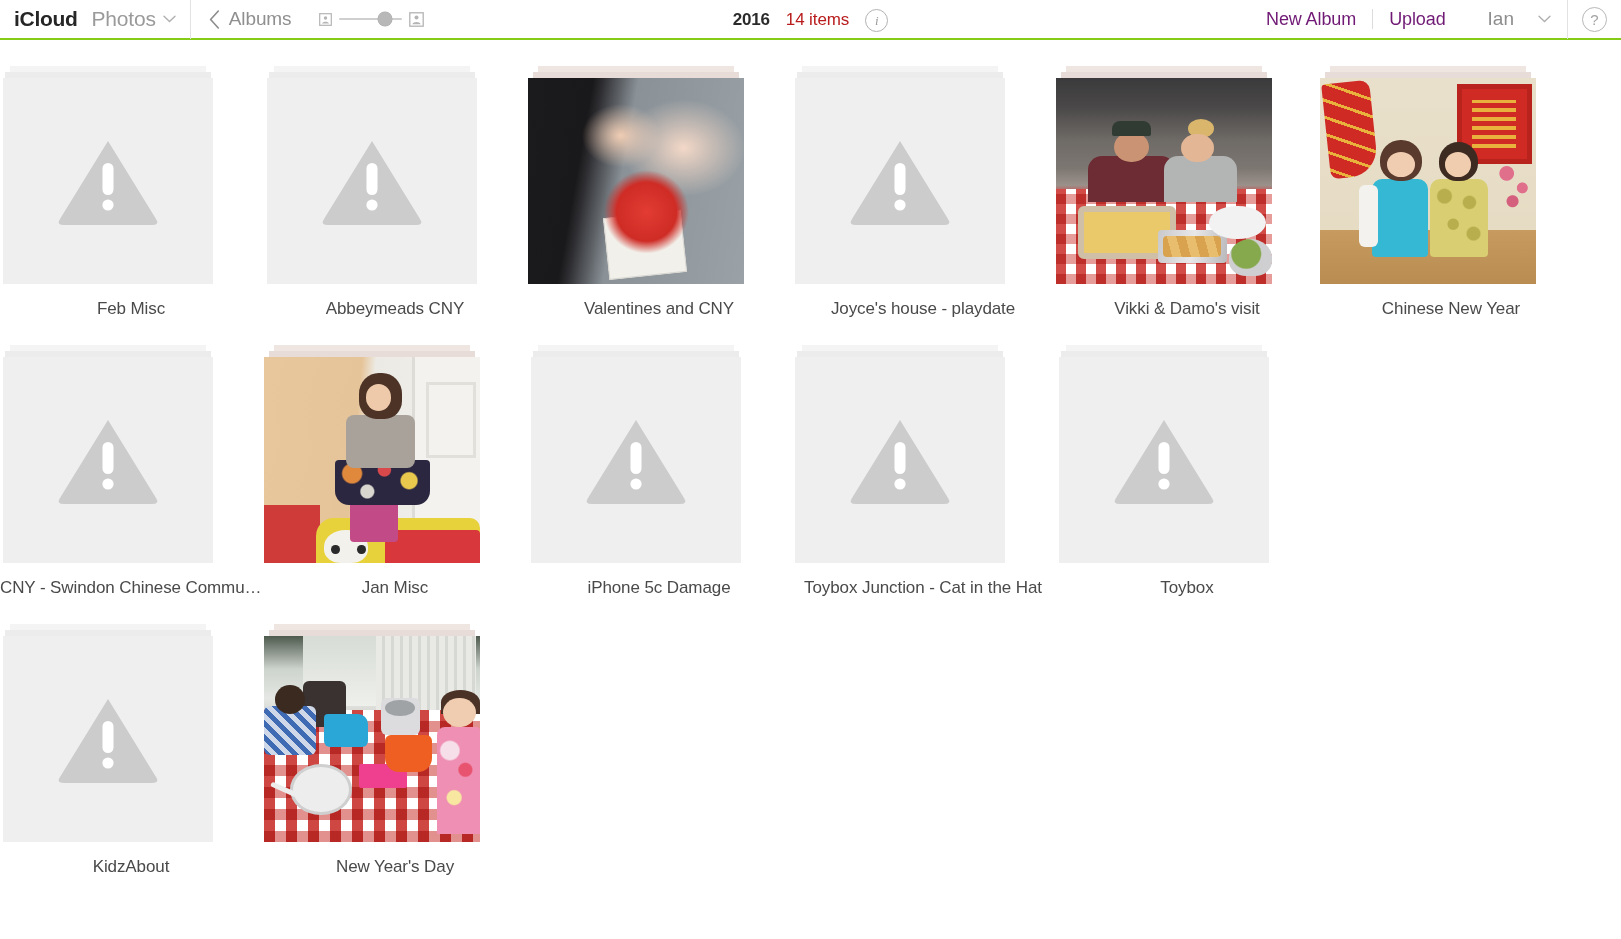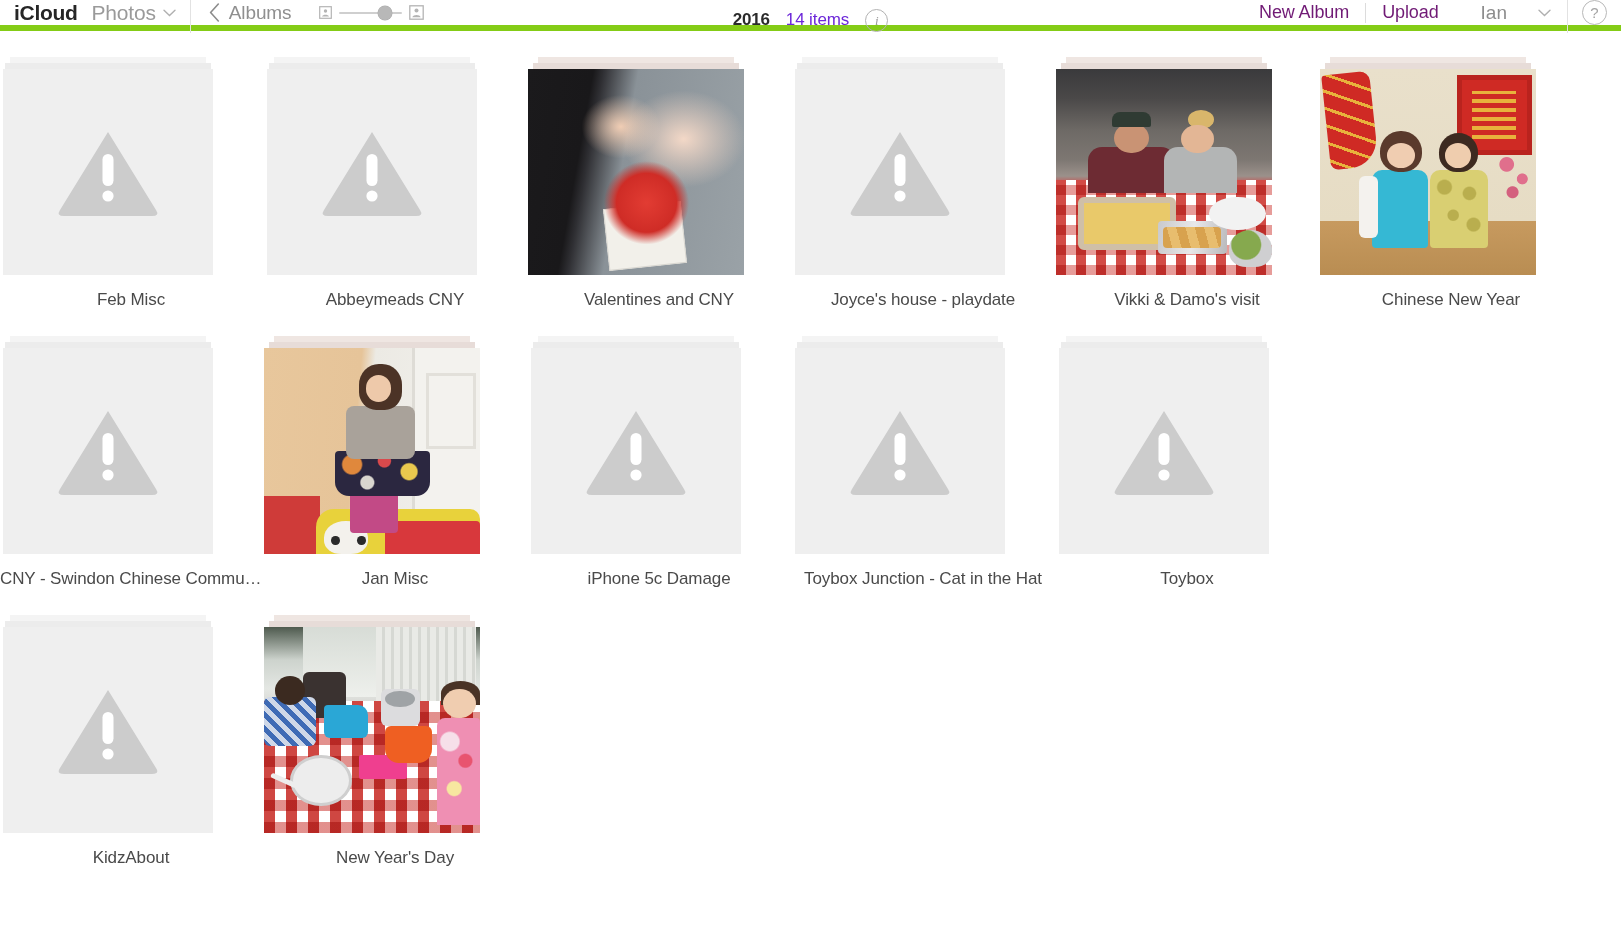--- a/index.html
+++ b/index.html
@@ -9,23 +9,23 @@
     width: 1621px;
     height: 939px;
     overflow: hidden;
     font-family: "Liberation Sans", "DejaVu Sans", sans-serif;
     -webkit-font-smoothing: antialiased;
   }
 
   
   .toolbar {
     position: relative;
-    height: 31px;
+    height: 40px;
     box-sizing: border-box;
-    border-bottom: 6px solid #84cc16;
+    border-bottom: 2px solid #84cc16;
     background: #ffffff;
     display: flex;
     align-items: center;
     width: 1621px;
   }
 
   .brand {
     display: flex;
     align-items: baseline;
     padding-left: 14px;
@@ -126,21 +126,21 @@
   }
   .center-status > * { pointer-events: auto; }
   .year-label {
     font-size: 17px;
     font-weight: 700;
     color: #2b2b2b;
     letter-spacing: -0.2px;
   }
   .items-label {
     font-size: 17px;
-    color: #6d28d9;
+    color: #b91c1c;
     letter-spacing: -0.1px;
   }
   .info-circle {
     width: 21px;
     height: 21px;
     border-radius: 50%;
     border: 1.3px solid #b2b2b2;
     color: #9b9b9b;
     display: inline-flex;
     align-items: center;
@@ -172,21 +172,21 @@
   }
   .tb-sep-tall {
     width: 1px;
     height: 40px;
     background: #e2e2e2;
   }
   .account {
     display: flex;
     align-items: center;
     padding: 0 16px 0 26px;
-    gap: 24px;
+    gap: 17px;
   }
   .account-name {
     font-size: 19px;
     color: #8d8d8d;
   }
   .help-btn {
     padding: 0 14px 0 14px;
     display: flex;
     align-items: center;
   }

